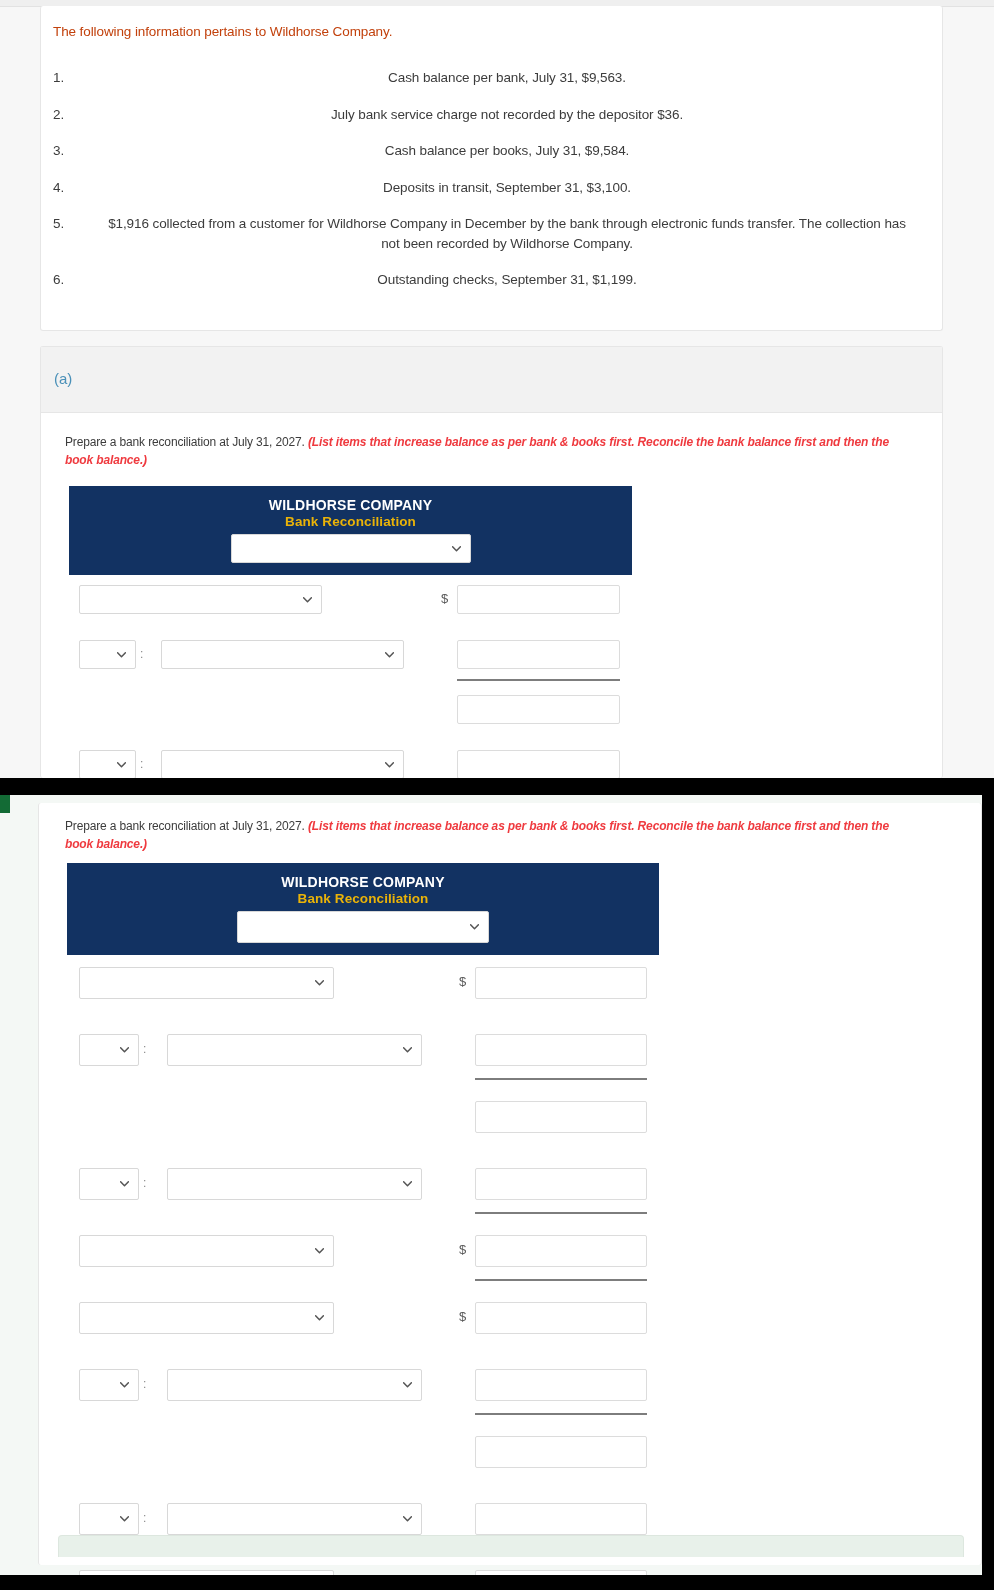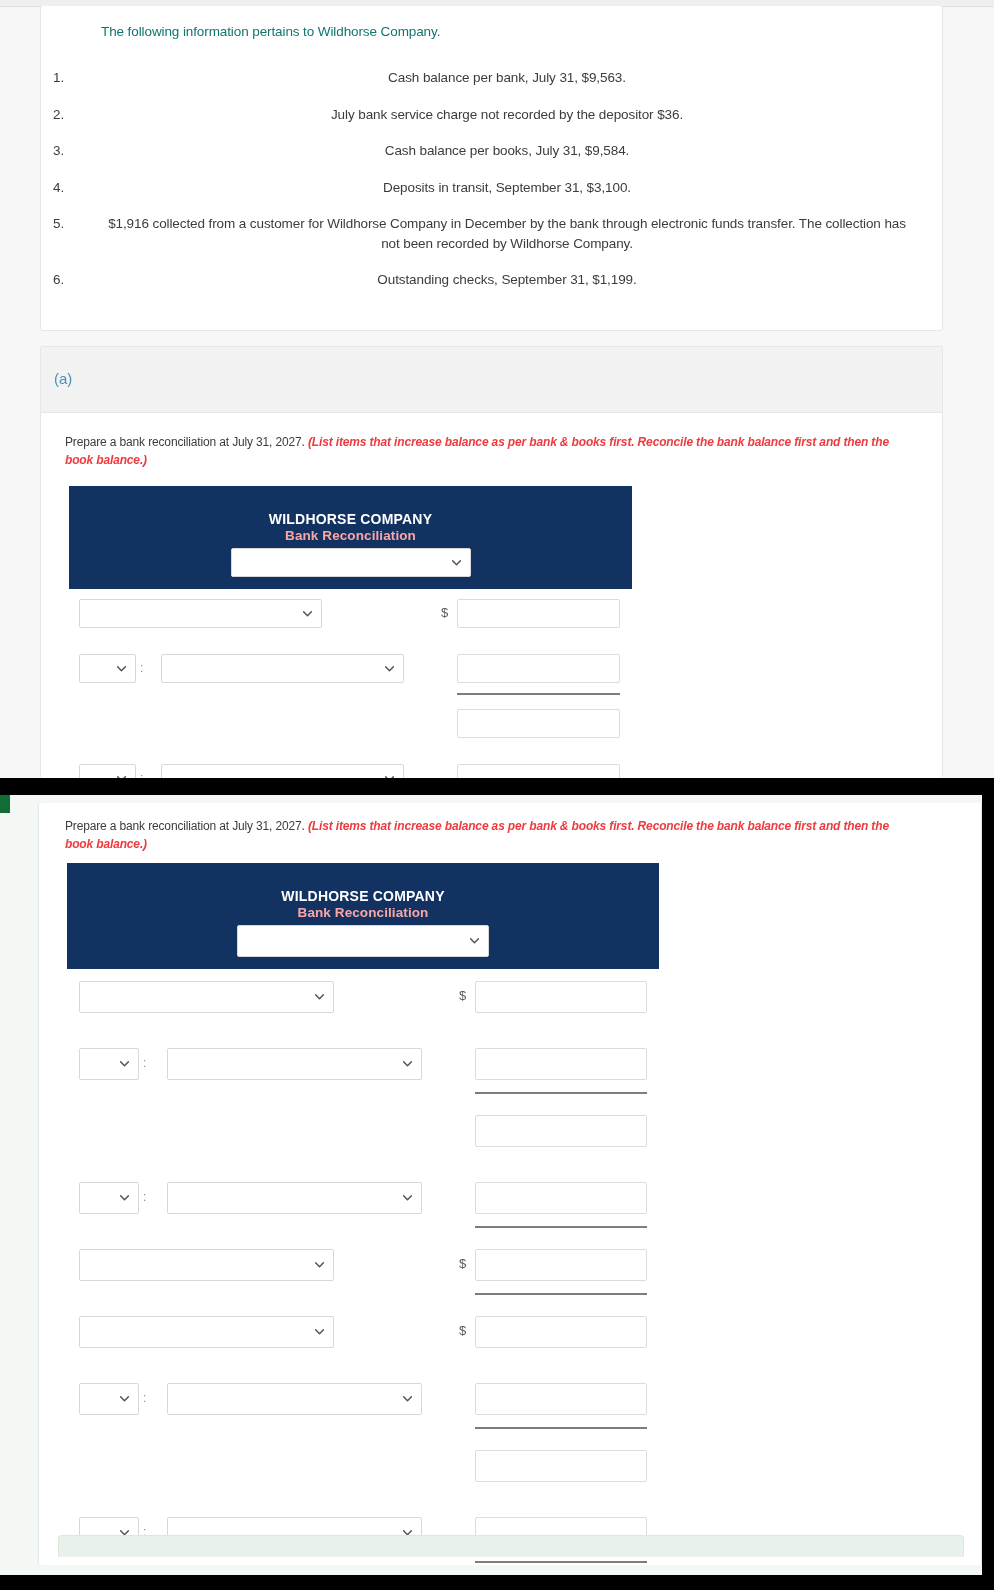--- a/index.html
+++ b/index.html
@@ -91,23 +91,22 @@
     width: 944px; height: 762px;
     border-top: none;
     border-bottom: none;
   }
 
   
   .intro-line {
     position: absolute;
     left: 12px; top: 18px;
     font-size: 13.5px;
-    color: #0f766e;
+    color: #c2410c;
     letter-spacing: -0.1px;
-    margin-left: 48px;
   }
   .items {
     position: absolute;
     left: 12px; top: 62px;
     width: 860px;
   }
   .item {
     display: flex;
     margin-bottom: 17px;
     font-size: 13.5px;
@@ -153,31 +152,31 @@
     font-weight: bold;
   }
 
   
   .recon {
     position: absolute;
   }
   .blue-head {
     background: #123262;
     box-sizing: border-box;
-    padding: 25px 0 12px 0;
+    padding: 11px 0 12px 0;
     text-align: center;
   }
   .blue-head .t1 {
     color: #ffffff;
     font-weight: bold;
     font-size: 14px;
     letter-spacing: 0.2px;
   }
   .blue-head .t2 {
-    color: #fca5a5;
+    color: #eab308;
     font-weight: bold;
     font-size: 13.5px;
     letter-spacing: 0.1px;
     margin-top: 1px;
   }
 
   
   .sel {
     position: relative;
     display: inline-block;

